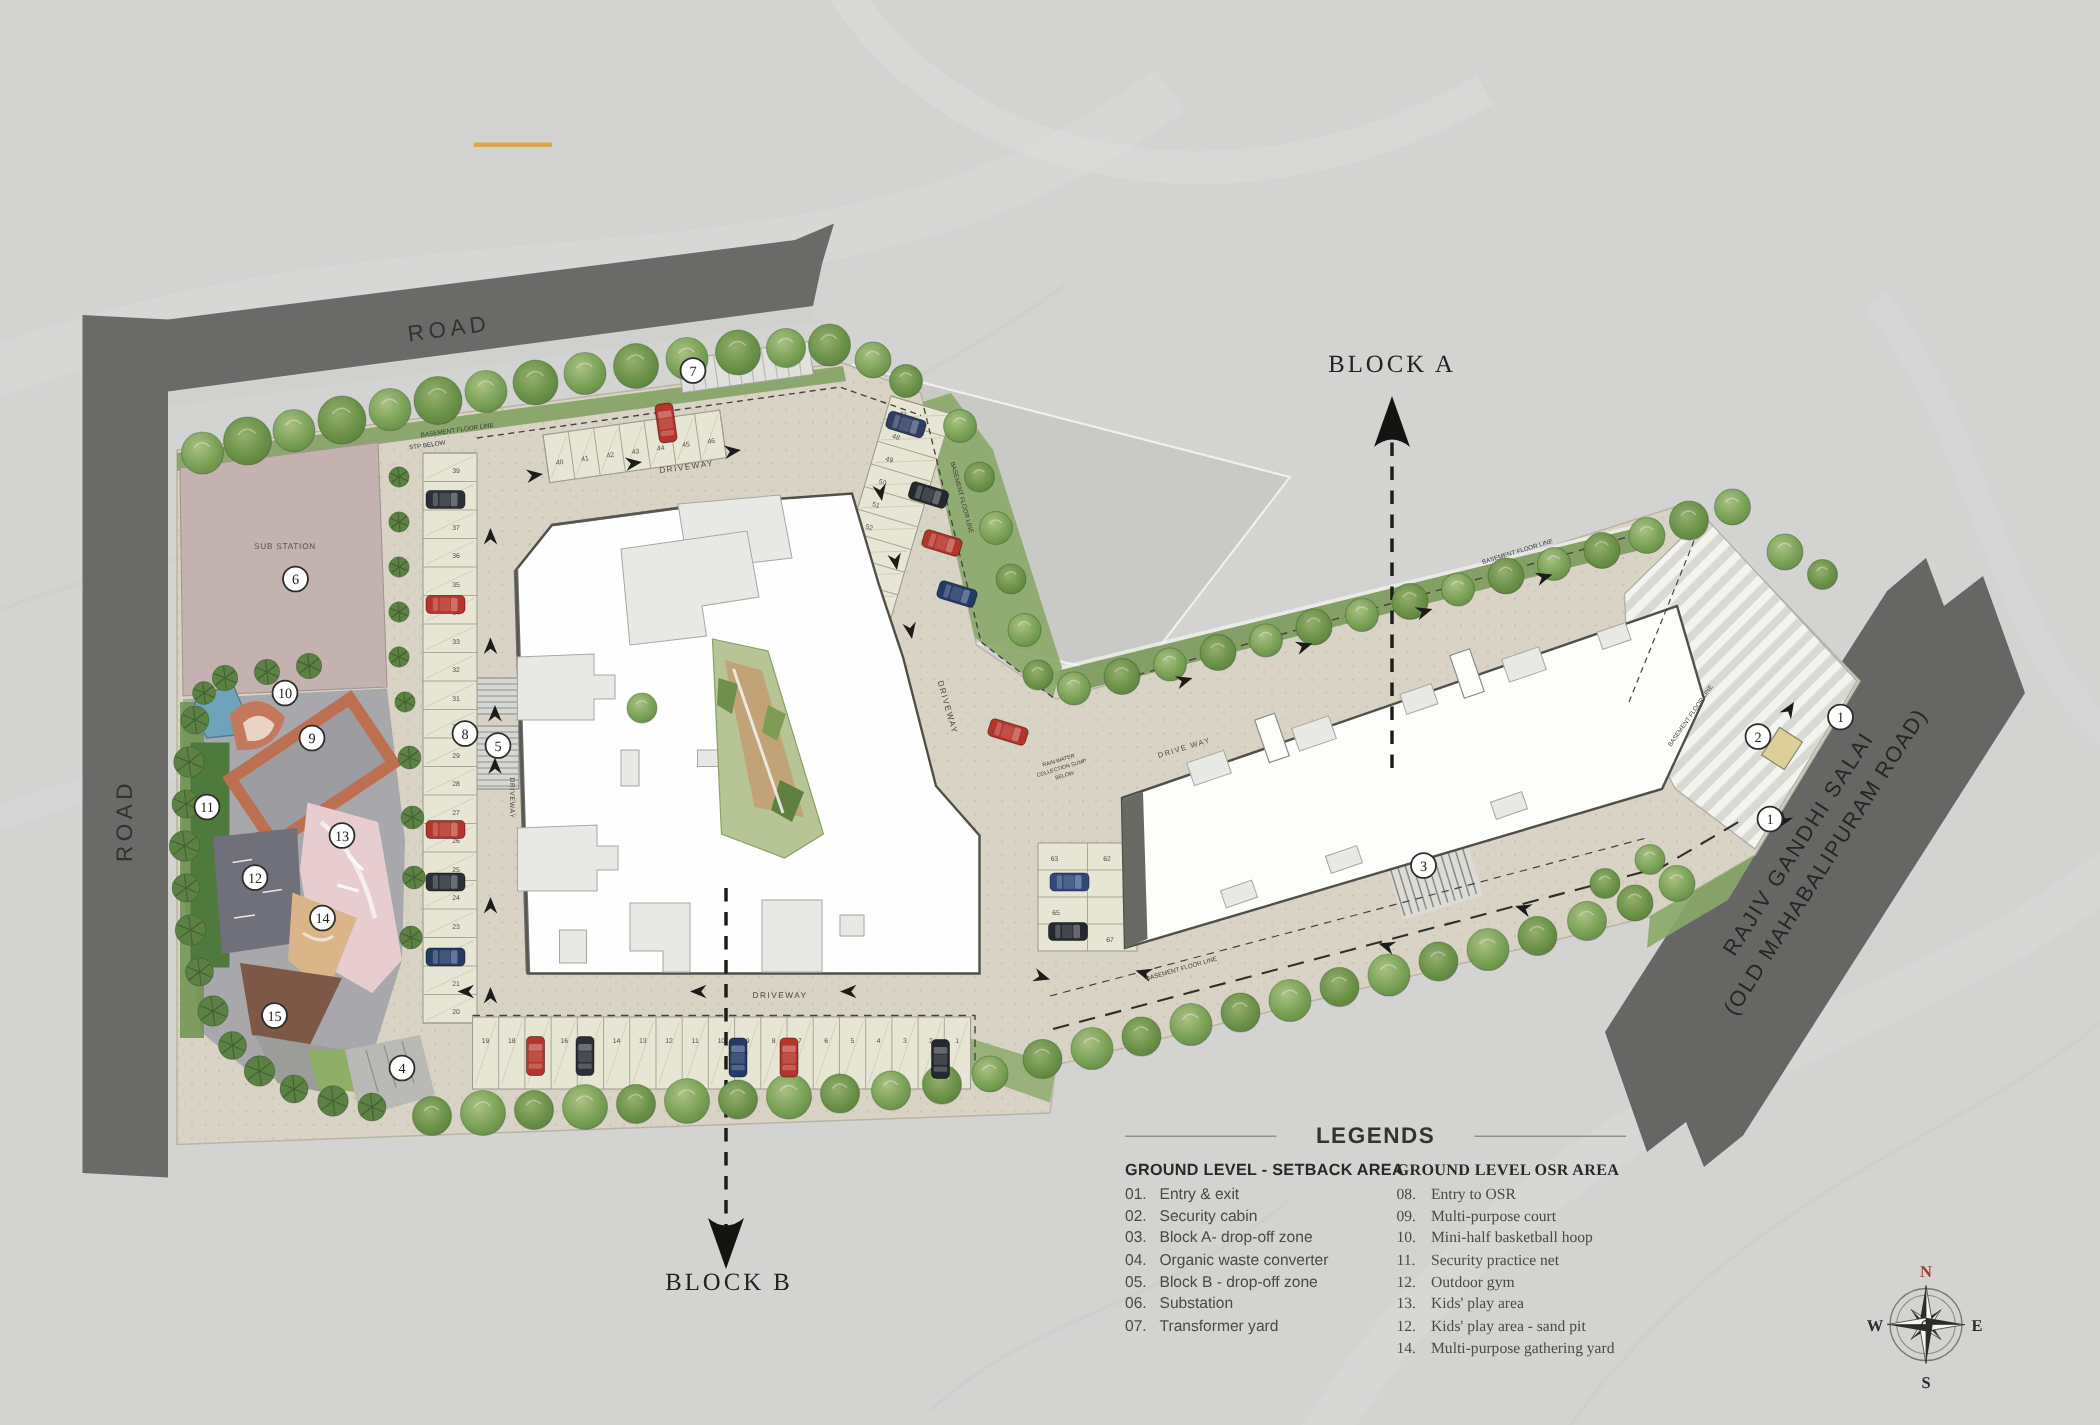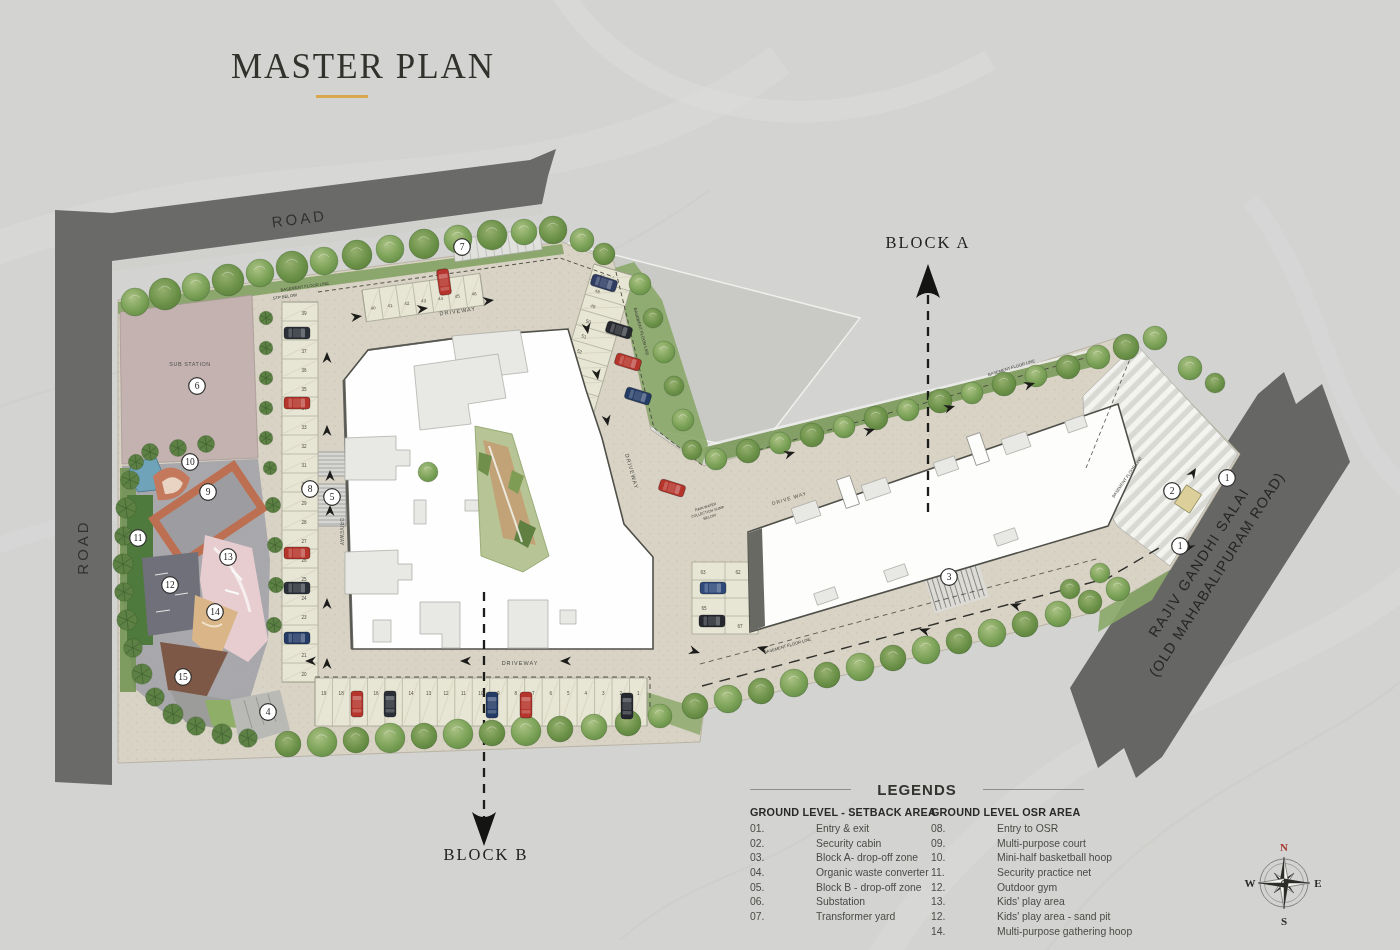--- a/index.html
+++ b/index.html
@@ -5,28 +5,28 @@
   html,body{margin:0;padding:0;background:#b9b9b8;}
   .stage{position:relative;width:1400px;height:950px;overflow:hidden;background:#d3d3d2;
          font-family:"Liberation Sans",sans-serif;}
   svg{display:block;}
   svg text{font-family:"Liberation Sans",sans-serif;}
   .plan{position:absolute;left:0;top:0;}
   .page-title{position:absolute;left:231px;top:24px;font-family:"Liberation Serif",serif;
       font-size:35px;letter-spacing:2px;color:#31322c;font-weight:500;white-space:nowrap;}
   .title-rule{position:absolute;left:316px;top:95px;width:52px;height:3px;background:#d9a84e;}
   .legend{position:absolute;left:750px;top:749px;width:334px;color:#3f3f3c;}
-  .legend-head{display:flex;align-items:center;gap:26px;margin-top:32px;}
+  .legend-head{display:flex;align-items:center;gap:26px;}
   .legend-head .rule{flex:1;height:1px;background:#8f8f8c;}
   .legend-head h3{margin:0;font-size:15px;font-weight:700;letter-spacing:1px;color:#333330;}
   .legend-cols{display:flex;margin-top:8px;}
   .legend-col1{width:181px;}
-  .legend-col2{width:153px;}
+  .legend-col2{width:153px;font-family:Liberation Serif, serif;}
   .legend-col h4{margin:0 0 6px 0;font-size:10.8px;font-weight:700;color:#292927;letter-spacing:.2px;white-space:nowrap;}
-  .legend-item{display:flex;font-size:10.4px;line-height:10.8px;margin-bottom:3.9px;color:#4a4a46;gap:43px;}
+  .legend-item{display:flex;font-size:10.4px;line-height:10.8px;margin-bottom:3.9px;color:#4a4a46;}
   .legend-item .num{width:23px;flex:0 0 23px;}
   .legend-item .lbl{flex:1;white-space:nowrap;}
   .compass{position:absolute;left:1238px;top:826px;}
   .compass text{font-family:"Liberation Serif",serif;}
 </style>
 </head>
 <body>
 
 <div class="stage">
 
@@ -1040,21 +1040,20 @@
     <text transform="translate(1012,369) rotate(-17)" text-anchor="middle" font-size="4.2" fill="#3a3a36">BASEMENT FLOOR LINE</text>
     <text transform="translate(788,647) rotate(-16)" text-anchor="middle" font-size="4.2" fill="#3a3a36">BASEMENT FLOOR LINE</text>
     <text transform="translate(1128,478) rotate(-55)" text-anchor="middle" font-size="4.2" fill="#3a3a36">BASEMENT FLOOR LINE</text>
     <text transform="translate(285,298) rotate(-8)" text-anchor="middle" font-size="4.2" fill="#3a3a36">STP BELOW</text>
     <text transform="translate(706,508) rotate(-17)" text-anchor="middle" font-size="3.6" fill="#3a3a36">RAIN WATER</text>
     <text transform="translate(708,513) rotate(-17)" text-anchor="middle" font-size="3.6" fill="#3a3a36">COLLECTION SUMP</text>
     <text transform="translate(710,518) rotate(-17)" text-anchor="middle" font-size="3.6" fill="#3a3a36">BELOW</text>
   </g>
 </svg>
 
-<h1 class="page-title">MASTER PLAN</h1>
 <div class="title-rule" style="background: rgb(217, 168, 78);"></div>
 
 <div class="legend">
   <div class="legend-head">
     <span class="rule"></span>
     <h3>LEGENDS</h3>
     <span class="rule"></span>
   </div>
   <div class="legend-cols" id="legendCols">
         <div class="legend-col legend-col1">
@@ -1113,21 +1112,21 @@
           <div class="legend-item">
             <span class="num">13.</span>
             <span class="lbl">Kids' play area</span>
           </div>
           <div class="legend-item">
             <span class="num">12.</span>
             <span class="lbl">Kids' play area - sand pit</span>
           </div>
           <div class="legend-item">
             <span class="num">14.</span>
-            <span class="lbl">Multi-purpose gathering hoop</span>
+            <span class="lbl">Multi-purpose gathering yard</span>
           </div>
         </div>
       </div>
 </div>
 
 <svg class="compass" width="92" height="112" viewBox="0 0 92 112">
   <g transform="translate(46,57)">
     <circle r="24" fill="none" stroke="#777773" stroke-width="0.9"></circle>
     <circle r="19.5" fill="none" stroke="#8a8a86" stroke-width="0.7"></circle>
     <g>

